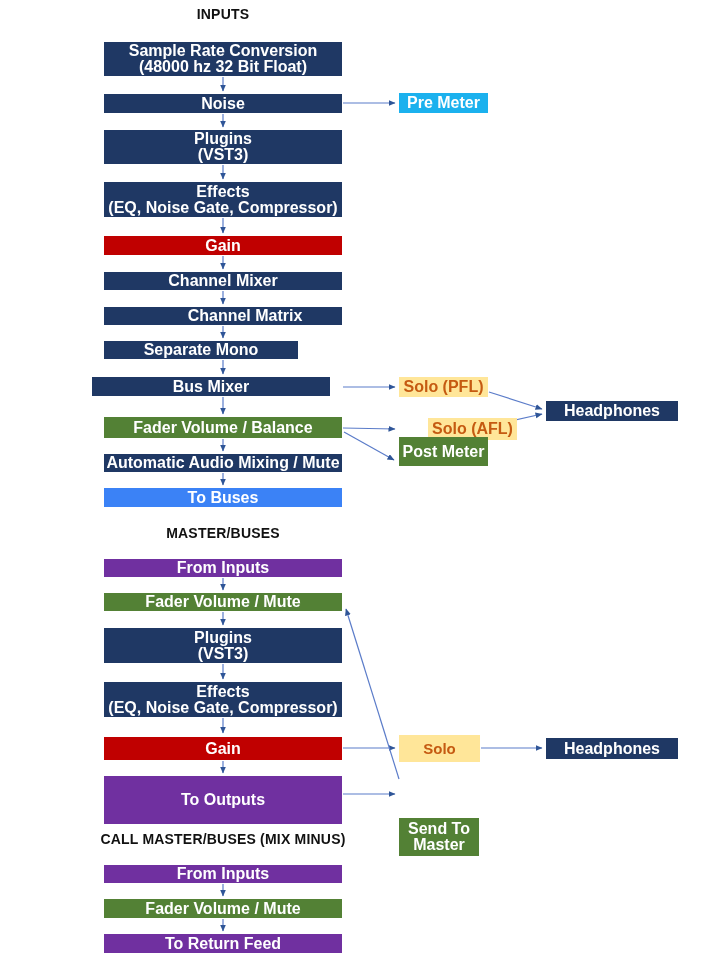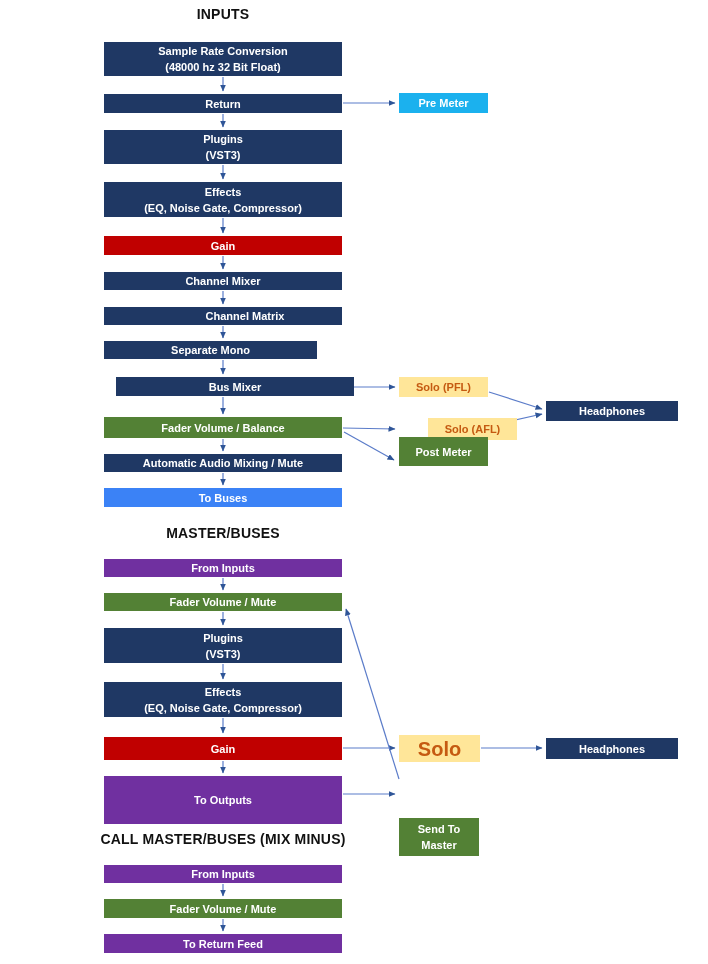--- a/index.html
+++ b/index.html
@@ -6,25 +6,25 @@
   .canvas {
     position:relative; width:708px; height:964px; background:#ffffff;
     font-family:"Liberation Sans","DejaVu Sans",sans-serif; overflow:hidden;
   }
   .sec-title {
     position:absolute; text-align:center; font-weight:bold; font-size:14px;
     color:#111111; letter-spacing:0.2px;
   }
   .node {
     position:absolute; display:flex; flex-direction:column; justify-content:center;
-    align-items:center; color:#ffffff; font-weight:bold; font-size:11px;
+    align-items:center; color:#ffffff; font-weight:bold; font-size:16px;
     line-height:16px; text-align:center; box-sizing:border-box;
   }
   .node .l { display:block; }
-  .node.big { font-size:20px; line-height:18px; }
+  .node.big { font-size:15px; line-height:18px; }
   svg.wires { position:absolute; left:0; top:0; width:708px; height:964px; }
   svg.wires line, svg.wires path.wire { stroke:#5B7CC9; stroke-width:1.2; fill:none; }
 </style>
 </head>
 <body>
 
 <div class="canvas">
 
   <svg class="wires" viewBox="0 0 708 964">
     <defs>
@@ -68,21 +68,21 @@
   </svg>
 
   <div class="sec-title" style="left: 104px; top: 6px; width: 238px; color: rgb(17, 17, 17);">INPUTS</div>
 
   <div class="node" style="left: 104px; top: 42px; width: 238px; height: 34px; background-color: rgb(31, 56, 100);">
     <span class="l">Sample Rate Conversion</span>
     <span class="l">(48000 hz 32 Bit Float)</span>
   </div>
 
   <div class="node" style="left: 104px; top: 94px; width: 238px; height: 19px; background-color: rgb(31, 56, 100);">
-    <span class="l">Return</span>
+    <span class="l">Noise</span>
   </div>
 
   <div class="node" style="left: 104px; top: 130px; width: 238px; height: 34px; background-color: rgb(31, 56, 100);">
     <span class="l">Plugins</span>
     <span class="l">(VST3)</span>
   </div>
 
   <div class="node" style="left: 104px; top: 182px; width: 238px; height: 35px; background-color: rgb(31, 56, 100);">
     <span class="l">Effects</span>
     <span class="l">(EQ, Noise Gate, Compressor)</span>
@@ -93,25 +93,25 @@
   </div>
 
   <div class="node" style="left: 104px; top: 272px; width: 238px; height: 18px; background-color: rgb(31, 56, 100);">
     <span class="l">Channel Mixer</span>
   </div>
 
   <div class="node" style="left: 104px; top: 307px; width: 238px; height: 18px; background-color: rgb(31, 56, 100); padding-left: 44px;">
     <span class="l">Channel Matrix</span>
   </div>
 
-  <div class="node" style="left: 104px; top: 341px; width: 213px; height: 18px; background-color: rgb(31, 56, 100);">
+  <div class="node" style="left: 104px; top: 341px; width: 194px; height: 18px; background-color: rgb(31, 56, 100);">
     <span class="l">Separate Mono</span>
   </div>
 
-  <div class="node" style="left: 116px; top: 377px; width: 238px; height: 19px; background-color: rgb(31, 56, 100);">
+  <div class="node" style="left: 92px; top: 377px; width: 238px; height: 19px; background-color: rgb(31, 56, 100);">
     <span class="l">Bus Mixer</span>
   </div>
 
   <div class="node" style="left: 104px; top: 417px; width: 238px; height: 21px; background-color: rgb(83, 129, 53);">
     <span class="l">Fader Volume / Balance</span>
   </div>
 
   <div class="node" style="left: 104px; top: 454px; width: 238px; height: 18px; background-color: rgb(31, 56, 100);">
     <span class="l">Automatic Audio Mixing / Mute</span>
   </div>

